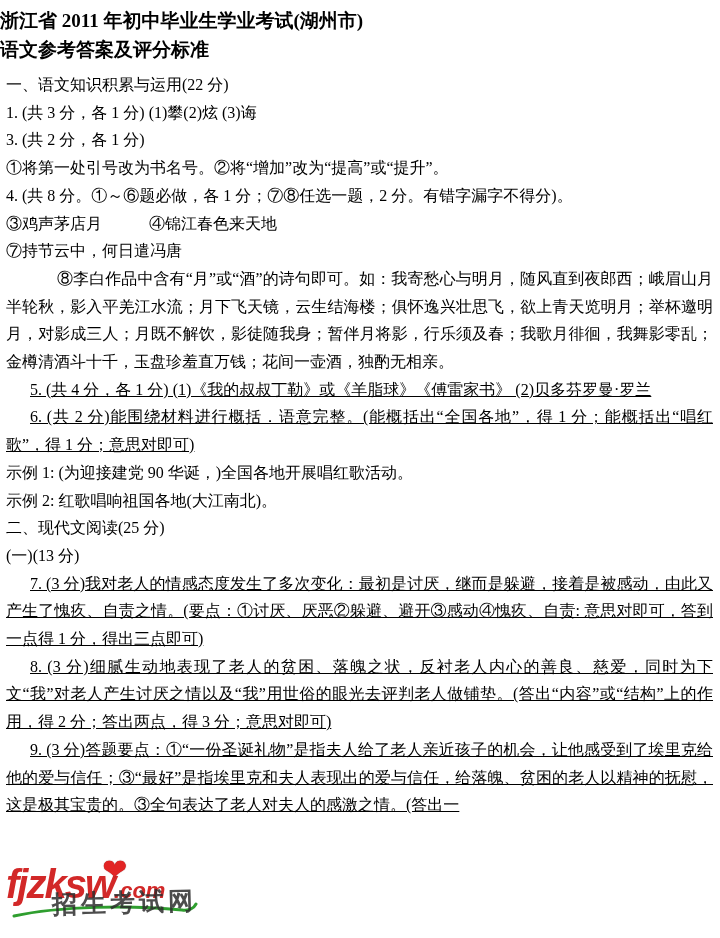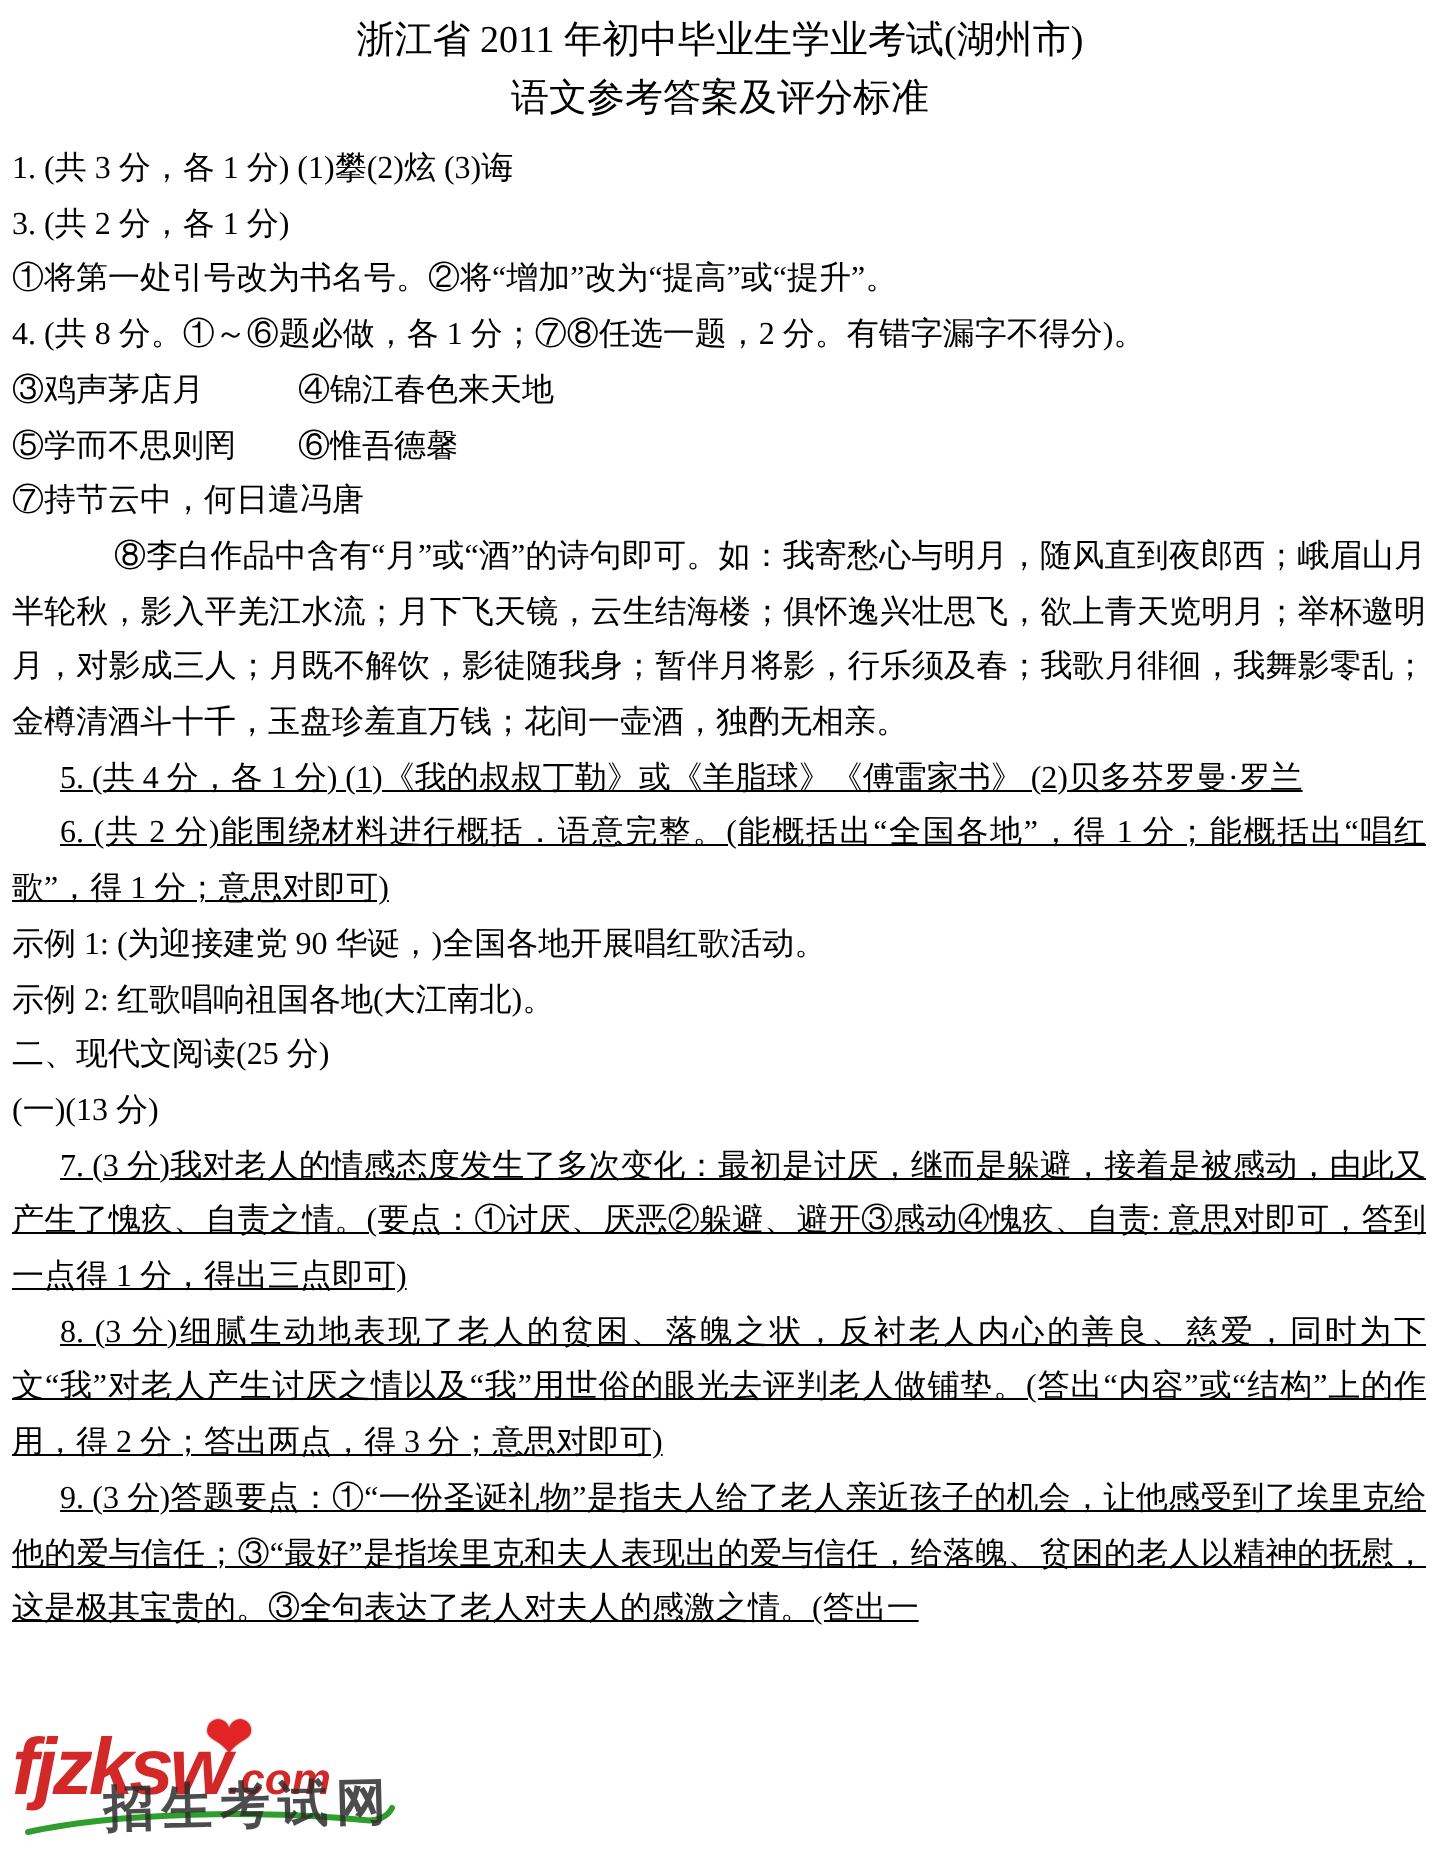--- a/index.html
+++ b/index.html
@@ -3,21 +3,21 @@
 <meta charset="utf-8">
 <style>
   html,body{margin:0;padding:0;}
   body{
     width:720px;height:938px;overflow:hidden;background:#ffffff;color:#000;
     font-family:"Liberation Serif","DejaVu Serif",serif;
     position:relative;
   }
   .doc{padding-top:6px;}
   .title{
-    text-align:center;font-weight:normal;font-size:19px;line-height:29px;
+    font-weight:bold;font-size:19px;line-height:29px;
   }
   .doc-body{
     margin-top:7px;padding:0 7px 0 6px;font-size:16px;line-height:27.7px;
   }
   .doc-body p{margin:0;}
   .h{margin-left:0;}
   .ind1{margin-left:24px;}
   .ind2{margin-left:51px;}
   .p1{text-indent:24px;text-align:justify;text-decoration:underline;}
   .p2{text-indent:51px;text-align:justify;}
@@ -43,26 +43,26 @@
     color:rgba(45,45,45,.85);transform:rotate(-1.5deg);white-space:nowrap;
   }
 </style>
 </head>
 <body>
 
 <div class="doc">
   <div class="title">浙江省 2011 年初中毕业生学业考试(湖州市)</div>
   <div class="title">语文参考答案及评分标准</div>
   <div class="doc-body">
+      <p class="h">一、语文知识积累与运用(22 分)</p>
       <p class="ind1">1. (共 3 分，各 1 分) (1)攀(2)炫 (3)诲</p>
       <p class="ind1">3. (共 2 分，各 1 分)</p>
       <p class="ind2">①将第一处引号改为书名号。②将“增加”改为“提高”或“提升”。</p>
       <p class="ind1">4. (共 8 分。①～⑥题必做，各 1 分；⑦⑧任选一题，2 分。有错字漏字不得分)。</p>
       <p class="ind2"><span class="col-l">③鸡声茅店月</span><span>④锦江春色来天地</span></p>
-      <p class="ind2"><span class="col-l">⑤学而不思则罔</span><span>⑥惟吾德馨</span></p>
       <p class="ind2">⑦持节云中，何日遣冯唐</p>
       <p class="p2">⑧李白作品中含有“月”或“酒”的诗句即可。如：我寄愁心与明月，随风直到夜郎西；峨眉山月半轮秋，影入平羌江水流；月下飞天镜，云生结海楼；俱怀逸兴壮思飞，欲上青天览明月；举杯邀明月，对影成三人；月既不解饮，影徒随我身；暂伴月将影，行乐须及春；我歌月徘徊，我舞影零乱；金樽清酒斗十千，玉盘珍羞直万钱；花间一壶酒，独酌无相亲。</p>
       <p class="p1">5. (共 4 分，各 1 分) (1)《我的叔叔丁勒》或《羊脂球》《傅雷家书》 (2)贝多芬罗曼·罗兰</p>
       <p class="p1">6. (共 2 分)能围绕材料进行概括．语意完整。(能概括出“全国各地”，得 1 分；能概括出“唱红歌”，得 1 分；意思对即可)</p>
       <p class="ind2">示例 1:  (为迎接建党 90 华诞，)全国各地开展唱红歌活动。</p>
       <p class="ind2">示例 2:  红歌唱响祖国各地(大江南北)。</p>
       <p class="h">二、现代文阅读(25 分)</p>
       <p class="ind1">(一)(13 分)</p>
       <p class="p1">7. (3 分)我对老人的情感态度发生了多次变化：最初是讨厌，继而是躲避，接着是被感动，由此又产生了愧疚、自责之情。(要点：①讨厌、厌恶②躲避、避开③感动④愧疚、自责:  意思对即可，答到一点得 1 分，得出三点即可)</p>
       <p class="p1">8. (3 分)细腻生动地表现了老人的贫困、落魄之状，反衬老人内心的善良、慈爱，同时为下文“我”对老人产生讨厌之情以及“我”用世俗的眼光去评判老人做铺垫。(答出“内容”或“结构”上的作用，得 2 分；答出两点，得 3 分；意思对即可)</p>

